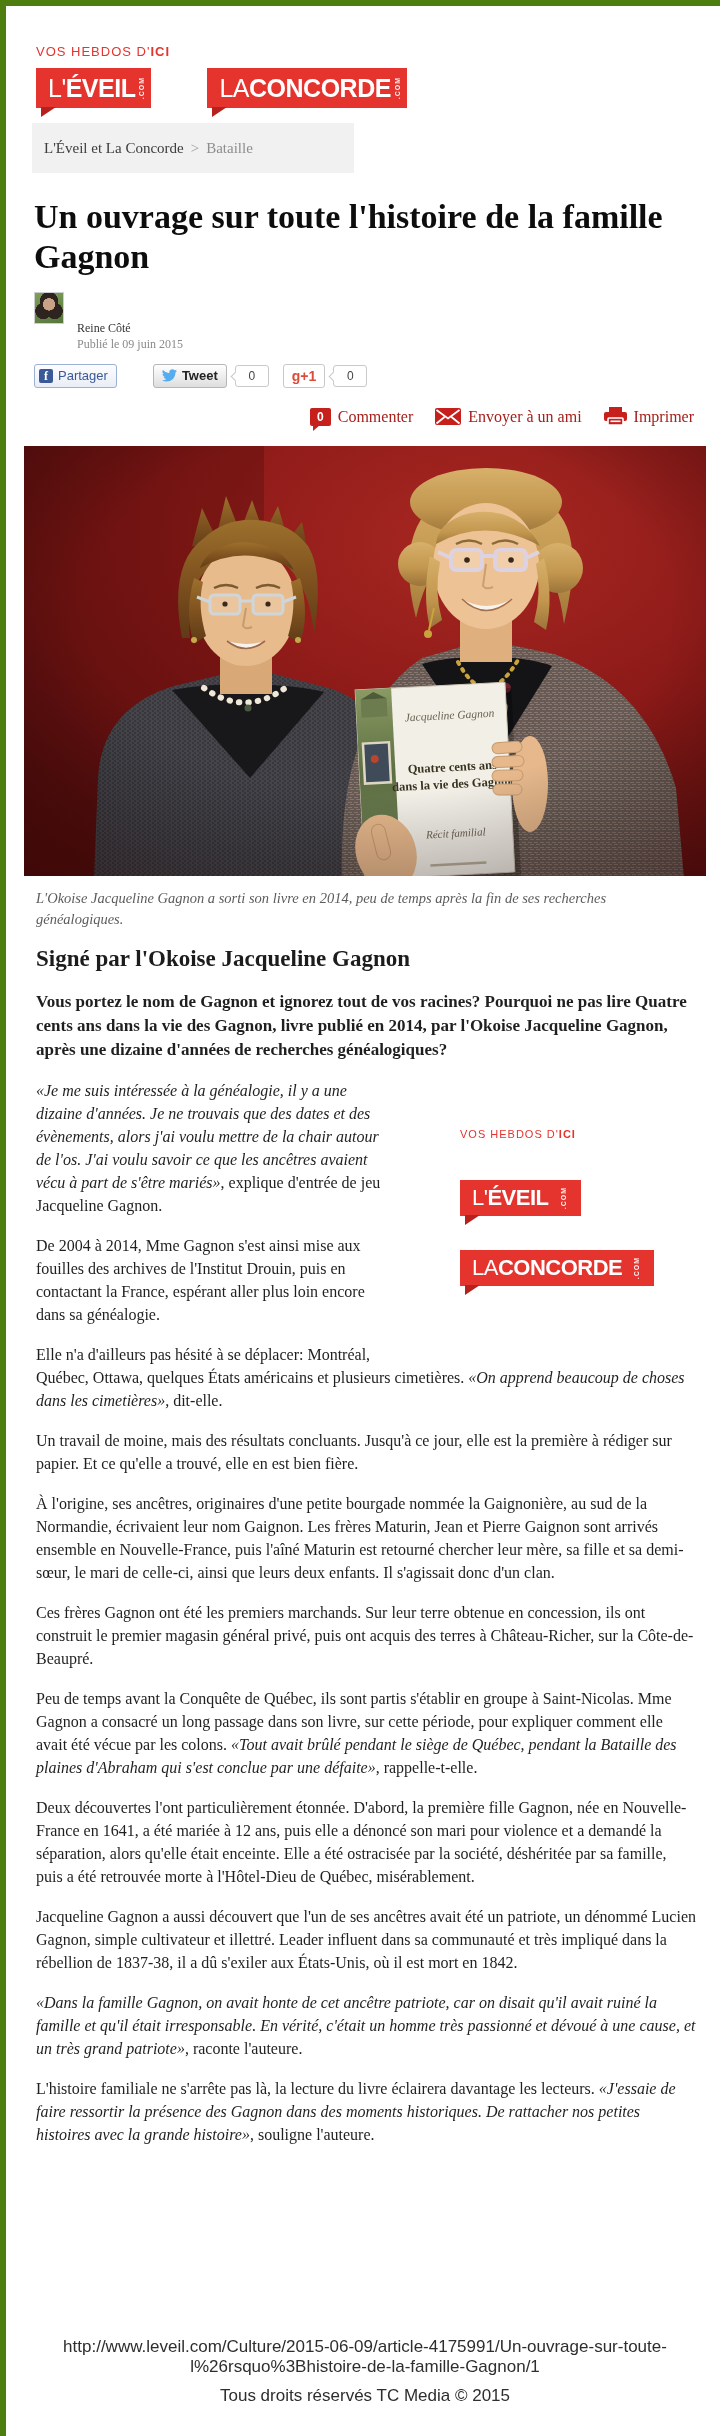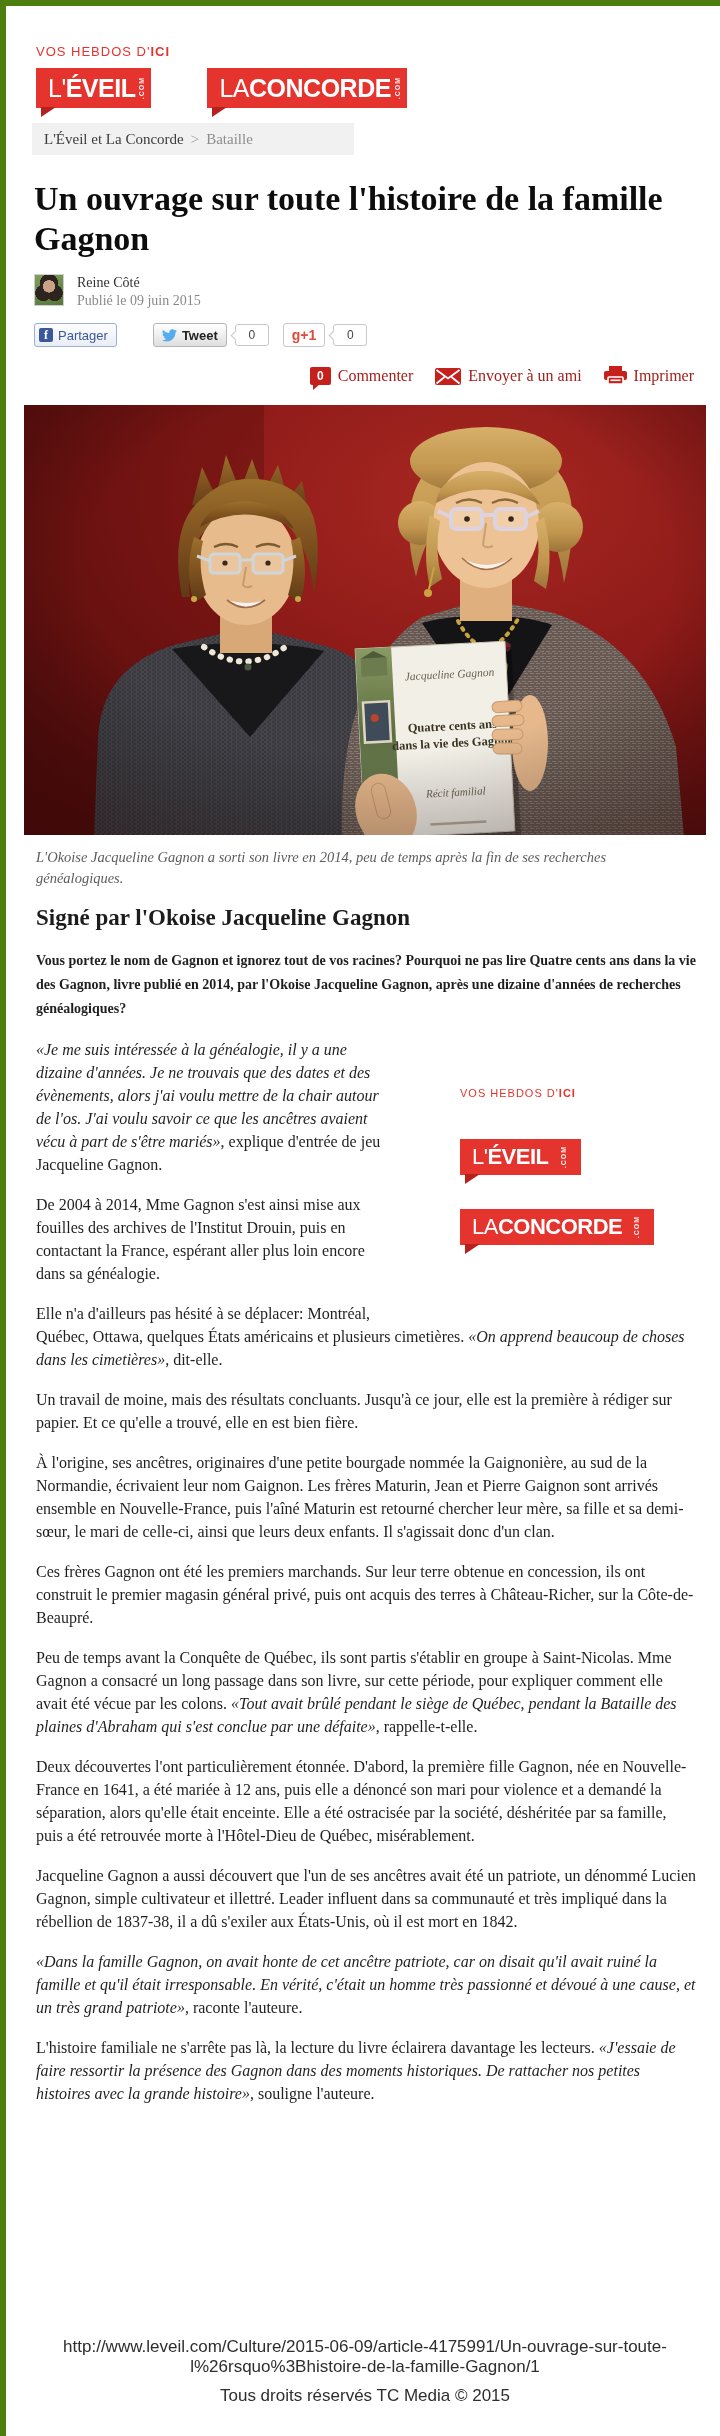--- a/index.html
+++ b/index.html
@@ -18,38 +18,38 @@
   .hlogo .nm{font-size:25px;line-height:1;}
   .hlogo .nm .lt{font-weight:400;}
   .hlogo .dotcom{writing-mode:vertical-rl;transform:rotate(180deg);font-size:7px;font-weight:700;
                  letter-spacing:1px;margin-left:3px;opacity:.95;}
   .hlogo .fold{position:absolute;left:5px;bottom:-9px;width:0;height:0;
                border-top:10px solid #b7211d;border-right:15px solid transparent;}
   .hlogo.sm{height:36px;}
   .hlogo.sm .nm{font-size:22px;}
 
   
-  .crumbbar{margin:15px 0 0 26px;width:322px;height:32px;background:#f1f1f1;
+  .crumbbar{margin:15px 0 0 26px;width:322px;height:50px;background:#f1f1f1;
             display:flex;align-items:center;padding-left:12px;box-sizing:border-box;
             font-size:15px;}
   .crumbbar .site{color:#3c3c3c;}
   .crumbbar .sep{color:#9a9a9a;margin:0 7px;}
   .crumbbar .sec{color:#8e8e8e;}
 
   
   .title{margin:24px 28px 0;font-size:34px;line-height:1.17;font-weight:bold;color:#0d0d0d;}
   .byline{margin:15px 28px 0;display:flex;gap:13px;align-items:flex-start;}
   .avatar{width:28px;height:30px;flex:0 0 auto;border:1px solid #cfcfcf;
           background:
             radial-gradient(circle at 50% 38%, #caa286 0 26%, transparent 27%),
             radial-gradient(circle at 50% 26%, #2e241f 0 34%, transparent 35%),
             radial-gradient(circle at 30% 60%, #2e241f 0 30%, transparent 31%),
             radial-gradient(circle at 70% 60%, #2e241f 0 30%, transparent 31%),
             linear-gradient(160deg,#7fa05a,#57763c);}
-  .byline .who{font-size:14px;line-height:1.35;}
+  .byline .who{font-size:12px;line-height:1.35;margin-top:28px;}
   .byline .name{color:#333;}
   .byline .date{color:#8a8a8a;}
 
   
   .share{margin:13px 28px 0;display:flex;align-items:center;height:22px;
          font-family:"Liberation Sans",sans-serif;}
   .fbbtn{display:inline-flex;align-items:center;gap:5px;height:22px;padding:0 8px 0 4px;
          border:1px solid #9cb0d4;border-radius:3px;background:linear-gradient(#fdfdff,#e9edf5);
          color:#3b5998;font-size:13px;}
   .fbic{width:14px;height:14px;background:#3b5998;color:#fff;border-radius:2px;
@@ -82,21 +82,21 @@
   .photo{margin:19px 0 0 18px;width:682px;height:430px;}
   .photo svg{display:block;}
 
   .caption{margin:12px 28px 0 30px;max-width:600px;font-style:italic;font-size:14.5px;
            line-height:1.45;color:#5c5c5c;}
   .subhead{margin:16px 28px 0 30px;font-size:23px;color:#1c1c1c;}
 
   
   .body{margin:18px 28px 0 30px;font-size:16px;line-height:23px;color:#1f1f1f;}
   .body p{margin:0 0 17px;}
-  .body p.lead{font-weight:bold;font-size:14px;line-height:24px;}
+  .body p.lead{font-weight:bold;font-size:17px;line-height:24px;}
   .seg-i{font-style:italic;}
   .adfloat{float:right;width:300px;height:272px;box-sizing:border-box;padding:44px 0 0 64px;}
   .adfloat .tagline{font-size:11px;}
   .adfloat .hlogo{margin-top:12px;}
   .adfloat .stack{display:flex;flex-direction:column;align-items:flex-start;gap:22px;}
 
   
   .footer{margin-top:auto;padding-bottom:34px;text-align:center;
           font-family:"Liberation Sans",sans-serif;font-size:17px;color:#2e2e2e;}
   .footer .url{margin-bottom:9px;}

